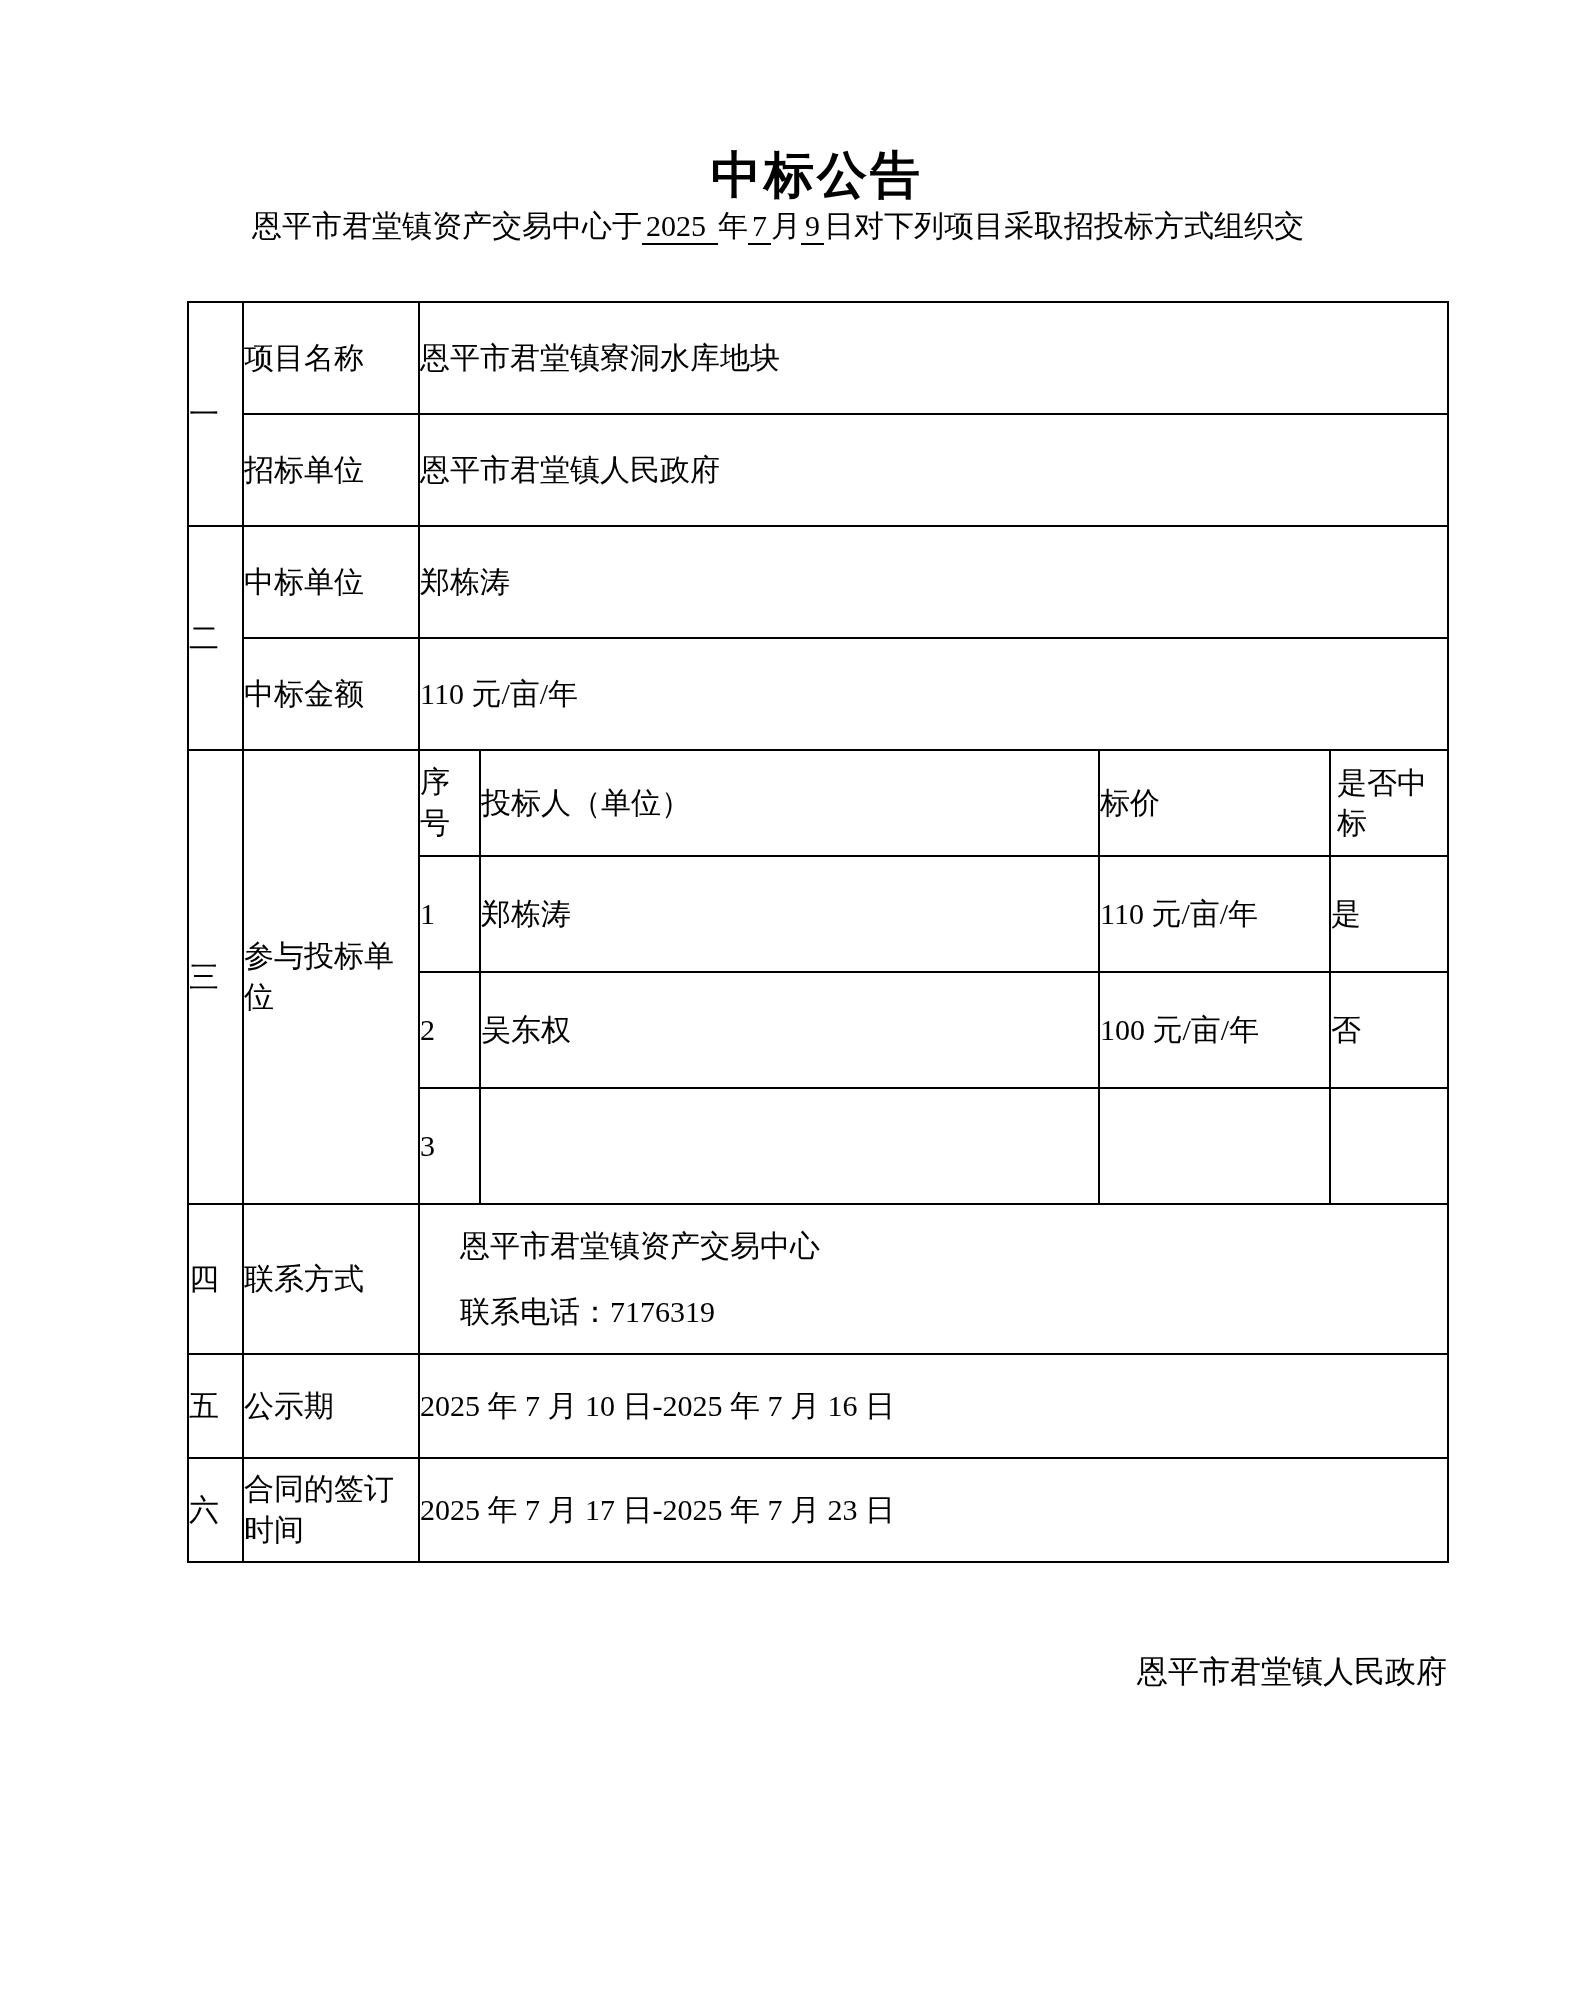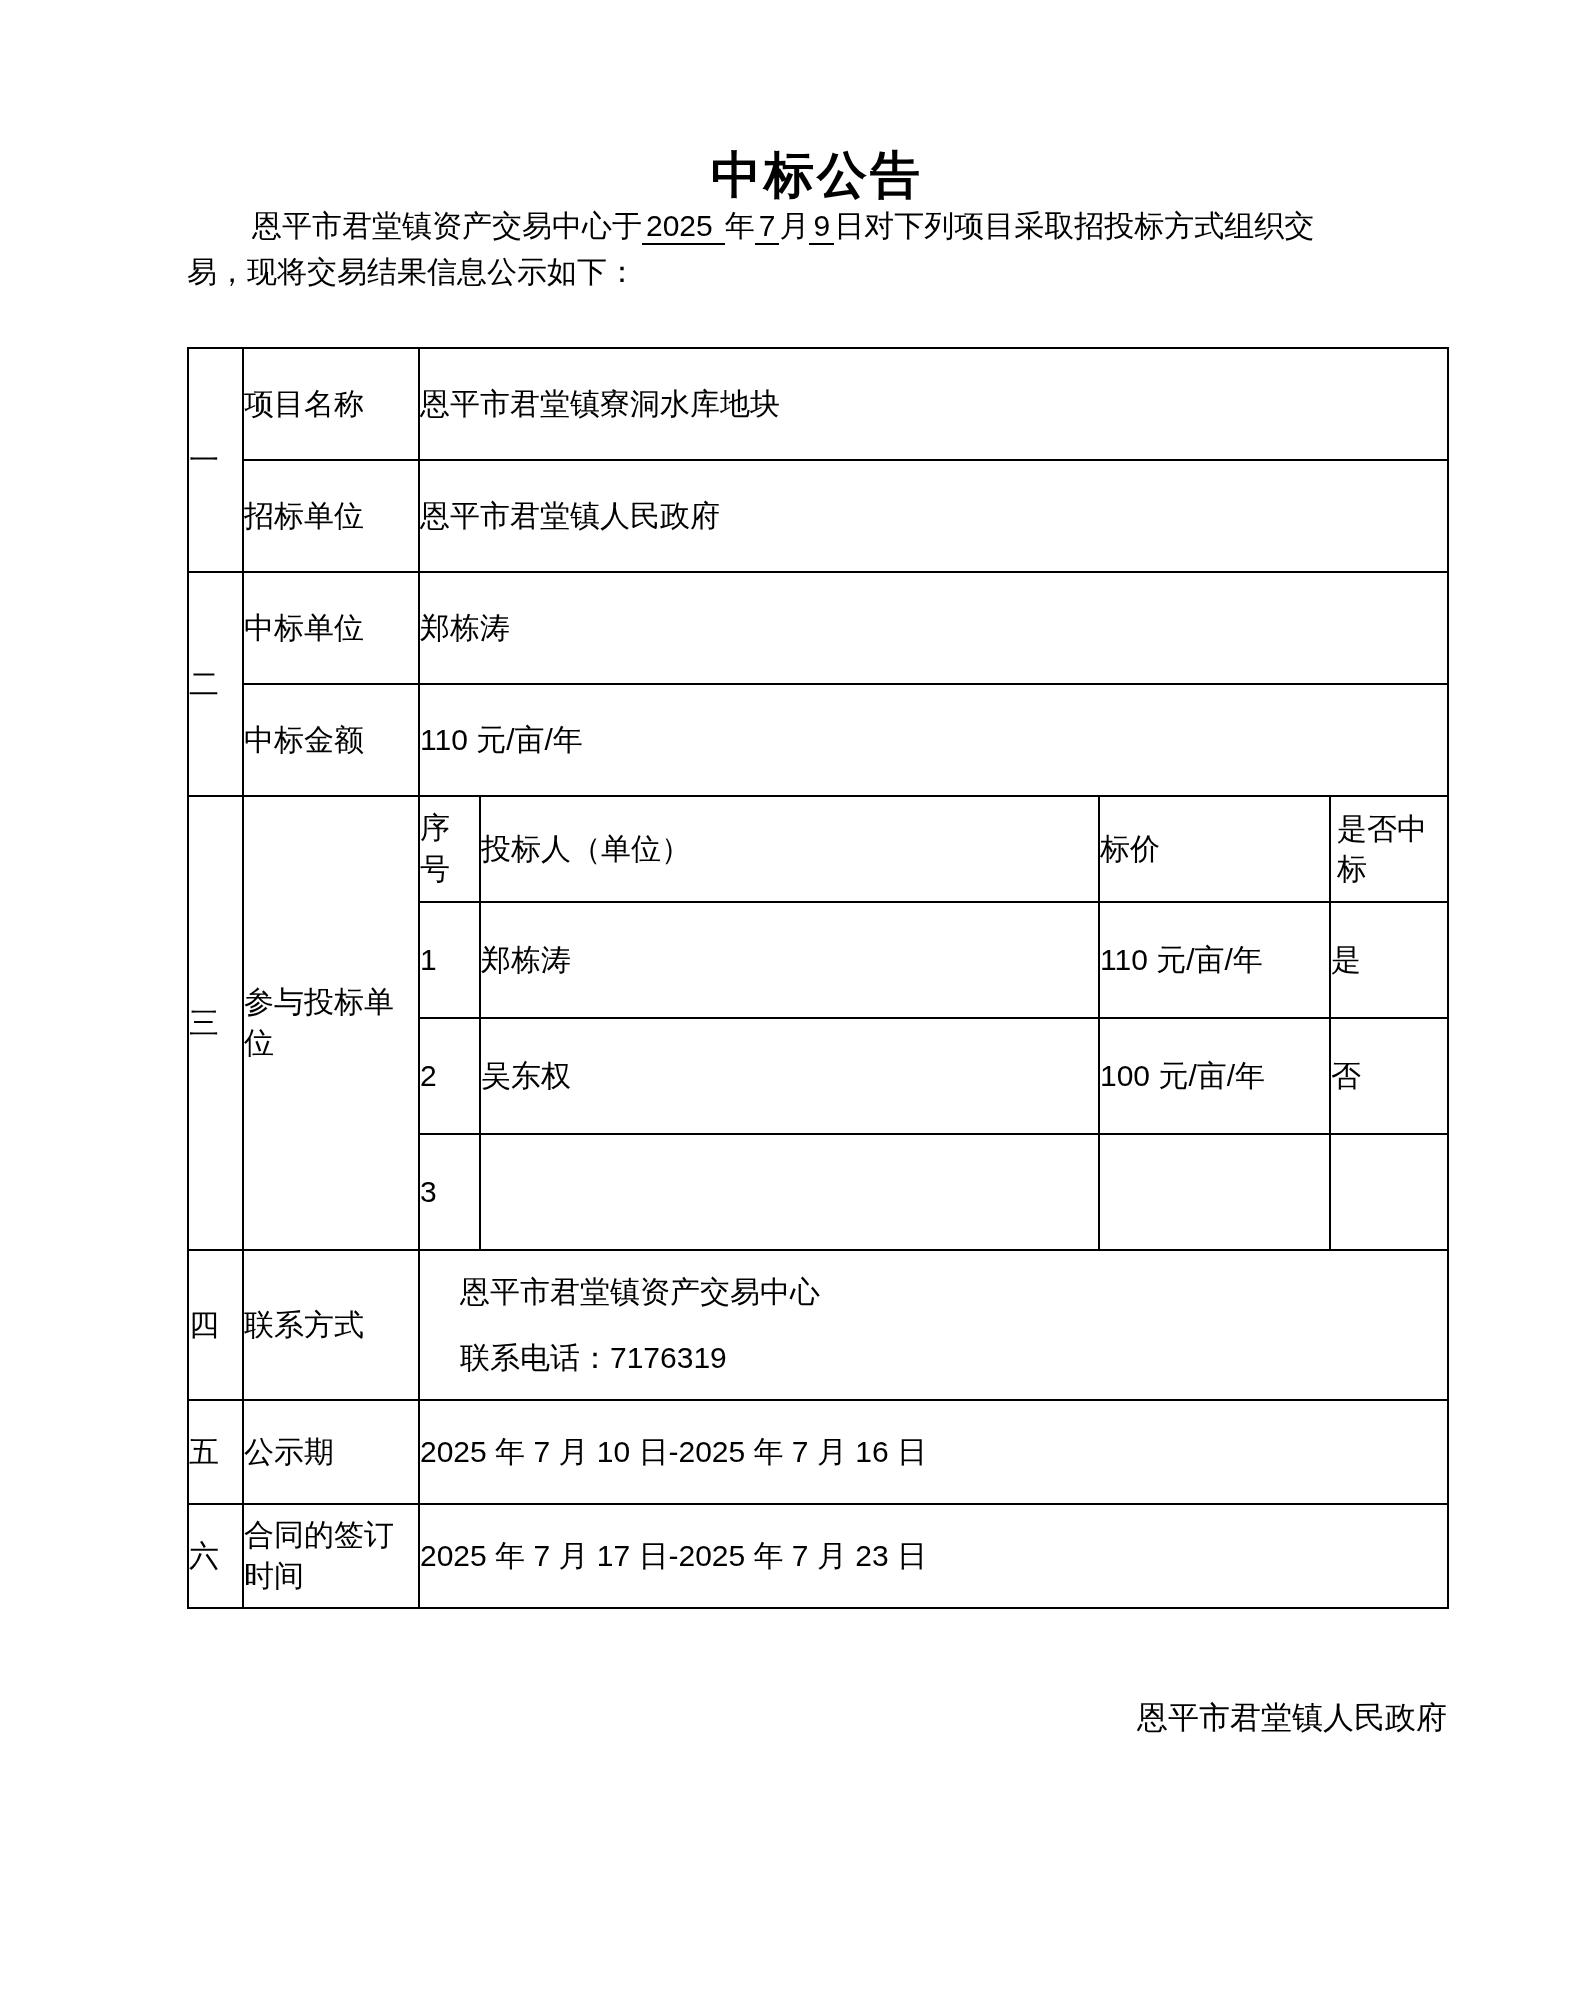--- a/index.html
+++ b/index.html
@@ -1,21 +1,21 @@
 <!DOCTYPE html>
 <html><head>
 <meta charset="utf-8">
 <style>
   * { margin:0; padding:0; box-sizing:border-box; }
   html,body { background:#888; }
   .page {
     width:1587px; height:2005px;
     background:#ffffff;
     color:#000;
-    font-family:Liberation Sans, sans-serif;
+    font-family:Liberation Serif, serif;
     overflow:hidden;
     position:relative;
   }
   .content { margin-left:187px; margin-right:140px; }
   .doc-title {
     margin-top:148px;
     text-align:center;
     font-size:50px;
     font-weight:bold;
     letter-spacing:3px;
@@ -68,21 +68,20 @@
 </head>
 <body>
 
 <div class="page">
   <div class="content">
 
     <h1 class="doc-title">中标公告</h1>
 
     <div class="intro">
       <div class="line1"><span>恩平市君堂镇资产交易中心于</span><span class="uline year">2025</span><span>年</span><span class="uline">7</span><span>月</span><span class="uline">9</span><span>日对下列项目采取招投标方式组织交</span></div>
-      <div class="line2">易，现将交易结果信息公示如下：</div>
     </div>
 
     <table class="main">
       <colgroup>
         <col style="width:55px">
         <col style="width:176px">
         <col style="width:61px">
         <col style="width:619px">
         <col style="width:231px">
         <col style="width:118px">

